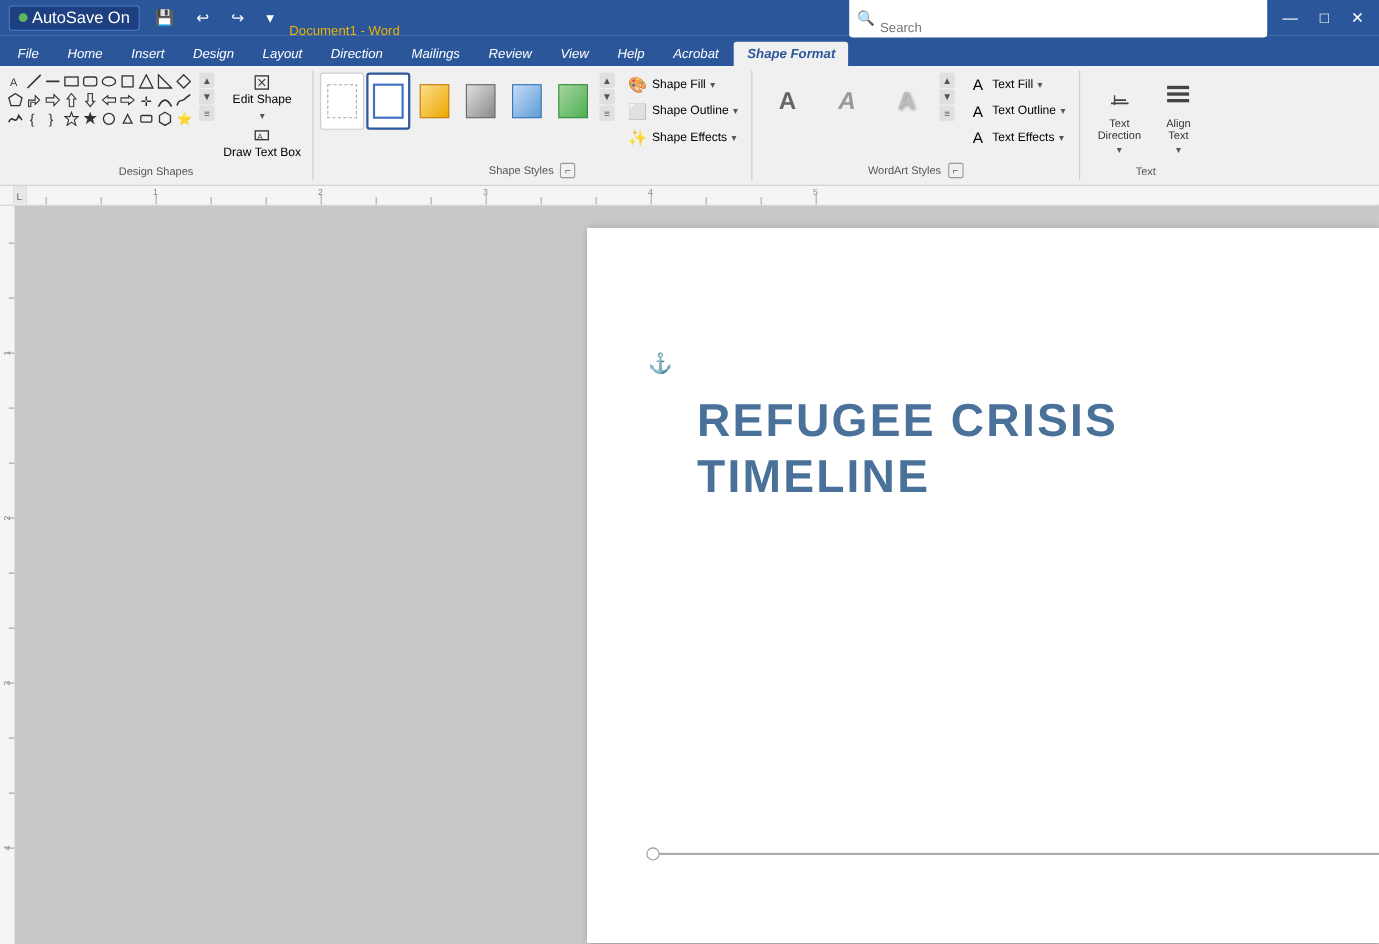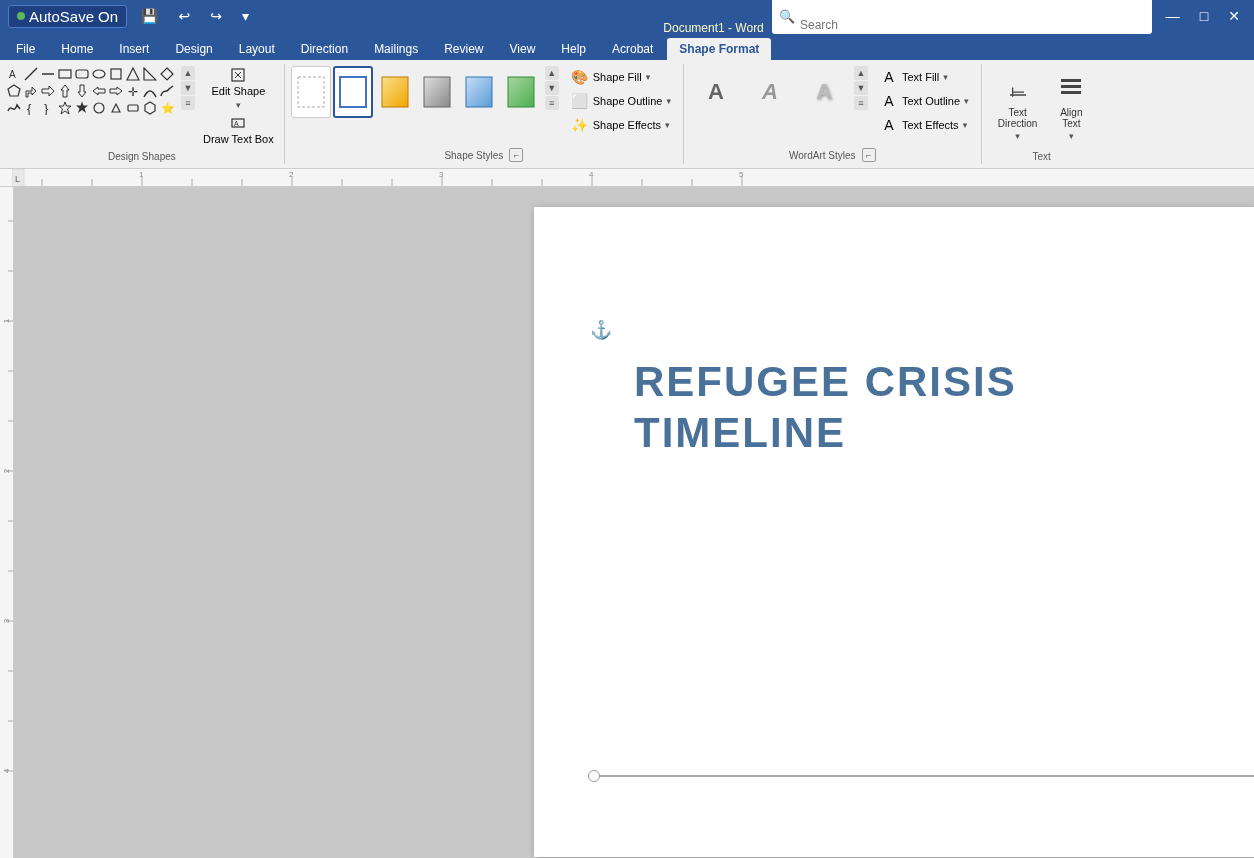--- a/index.html
+++ b/index.html
@@ -37,23 +37,23 @@
       background: transparent;
       border: none;
       color: white;
       cursor: pointer;
       padding: 2px 6px;
       font-size: 14px;
       border-radius: 2px;
     }
     #titlebar .doc-title {
       flex: 1;
-      text-align: right;
+      text-align: left;
       font-size: 12px;
-      color: #fef9c3;
+      color: #eab308;
       margin-top: 24px;
     }
     #titlebar .search-box {
       display: flex;
       align-items: center;
       background: white;
       border-radius: 3px;
       padding: 2px 8px;
       gap: 4px;
       width: 380px;
@@ -68,20 +68,21 @@
     }
     #titlebar .search-box .search-icon { color: #666; font-size: 13px; }
 
     
     #ribbon-tabs {
       background: #2b579a;
       display: flex;
       align-items: flex-end;
       padding: 0 4px;
       height: 28px;
+      font-style: italic;
     }
     .ribbon-tab {
       color: white;
       padding: 4px 12px;
       font-size: 12px;
       cursor: pointer;
       border-radius: 3px 3px 0 0;
       margin-right: 2px;
     }
     .ribbon-tab.active {

